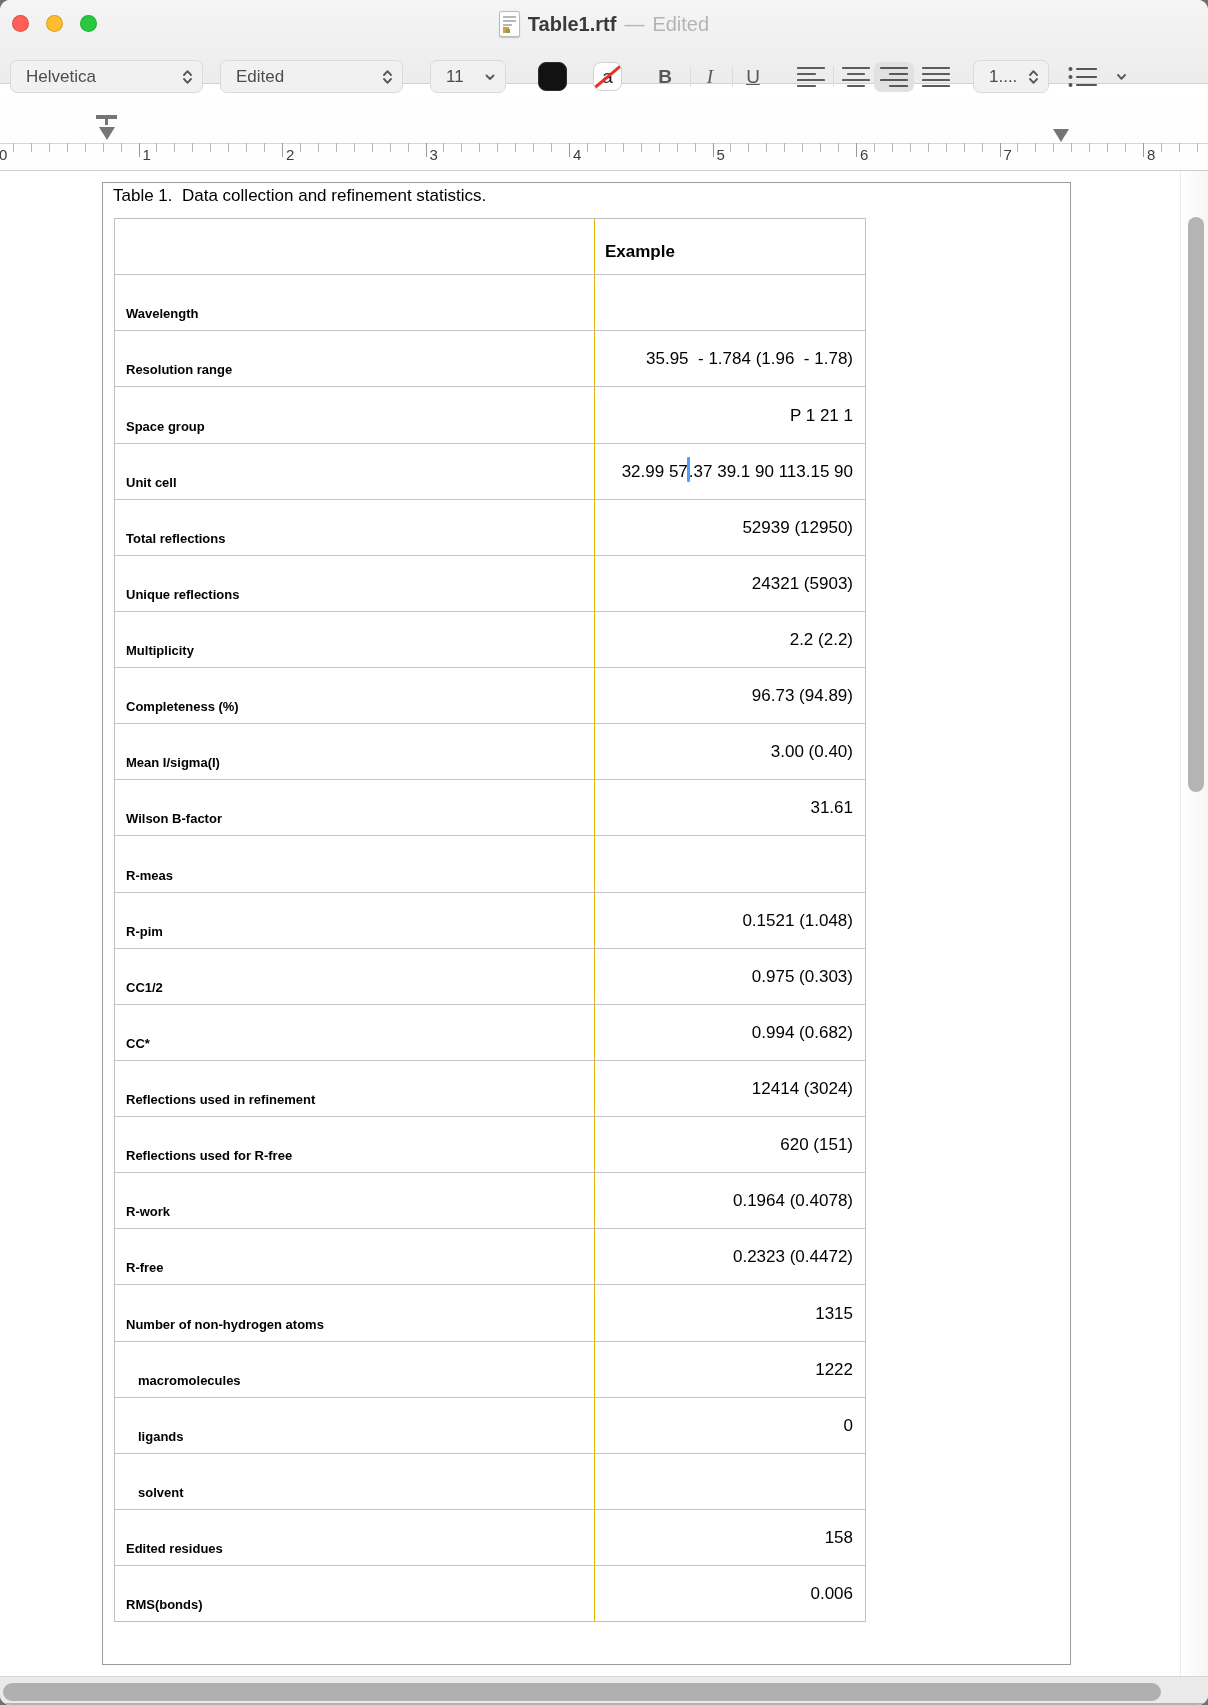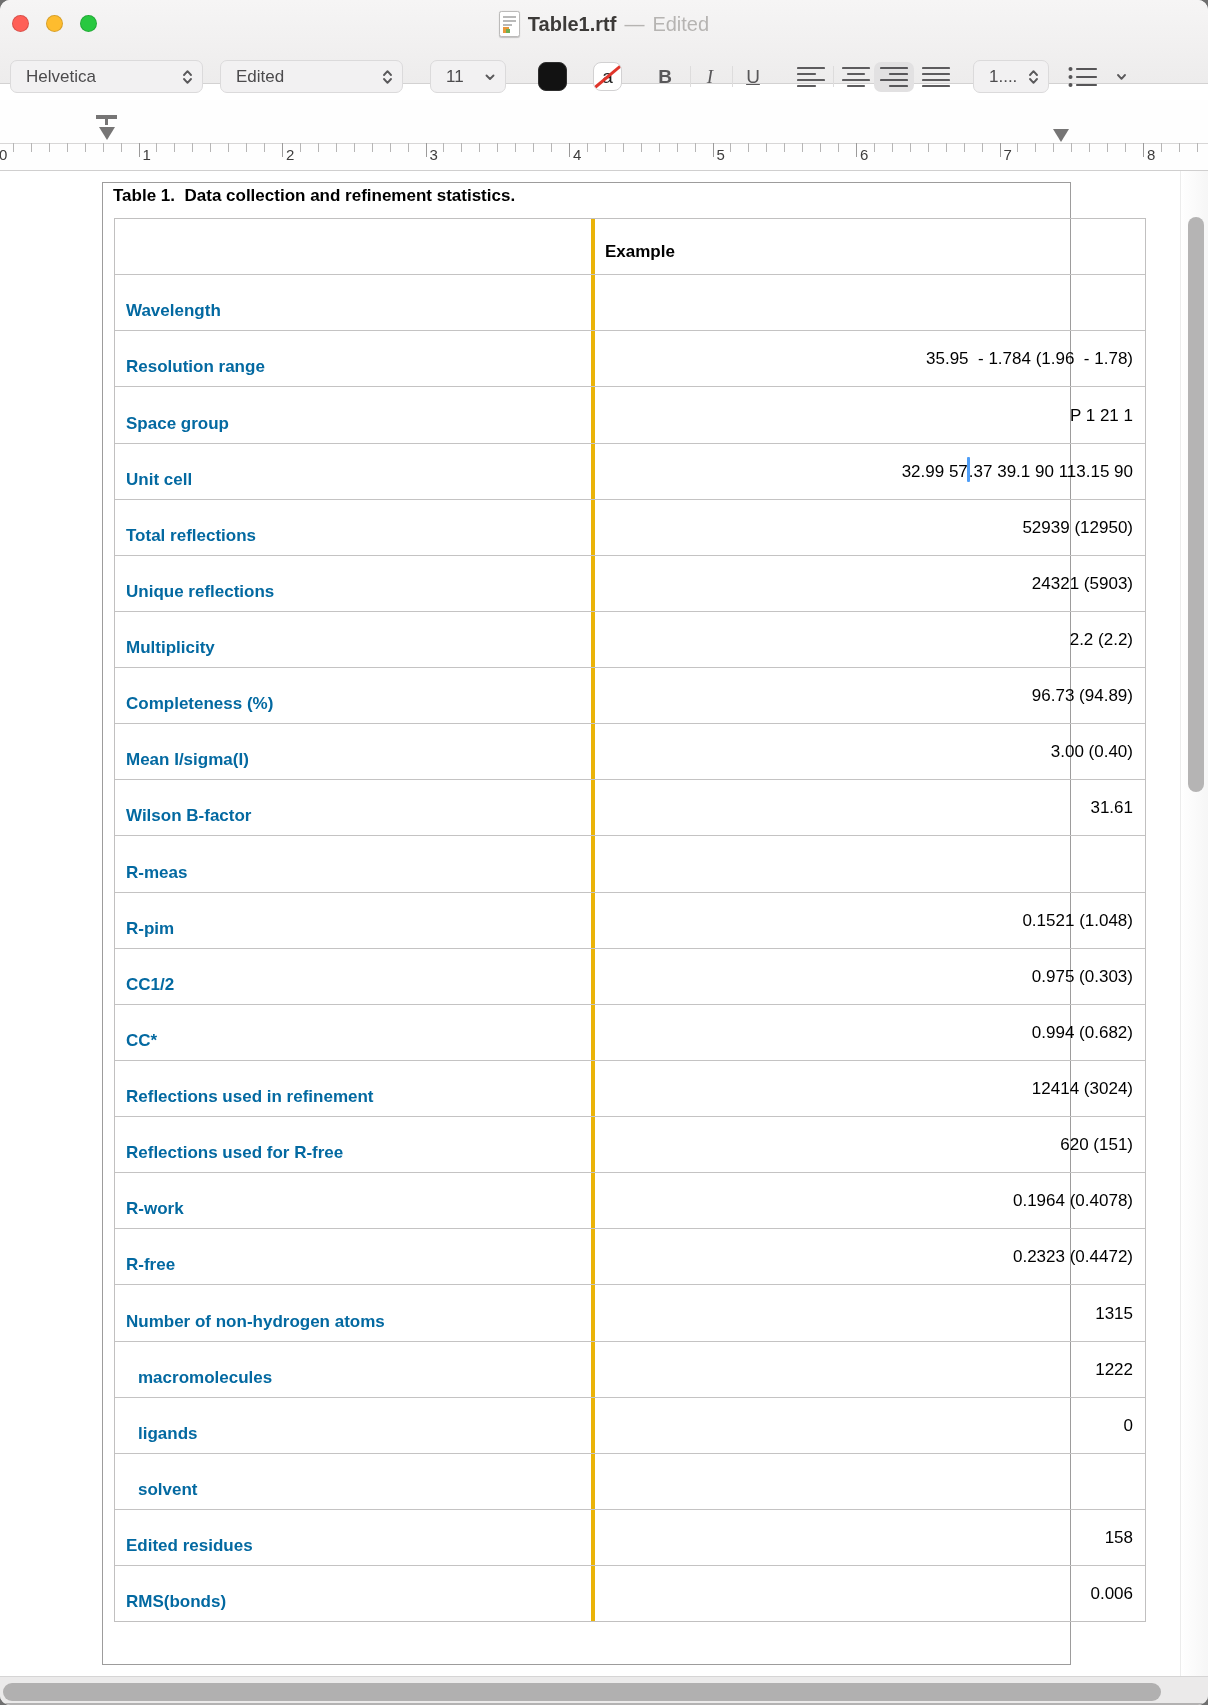--- a/index.html
+++ b/index.html
@@ -43,27 +43,27 @@
   .tick{position:absolute;top:43px;width:1px;height:9px;background:#b7b6b6;}
   .tick.inch{height:14px;background:#9c9b9b;}
   .tickno{position:absolute;top:46px;font-size:15px;color:#3d3c3c;}
   .mk{position:absolute;}
   .mk .tri{width:0;height:0;border-left:8.5px solid transparent;border-right:8.5px solid transparent;border-top:13px solid #767575;}
   .mk .bar{width:21px;height:3.5px;background:#767575;margin-bottom:0;}
   .mk .stem{width:3.5px;height:6px;background:#767575;margin:0 auto;}
   
   .content{position:absolute;top:171px;left:0;right:0;bottom:29px;background:#fff;}
   .frame{position:absolute;left:102px;top:11px;width:969px;height:1483px;border:1.5px solid #9d9c9c;box-sizing:border-box;background:#fff;}
-  .tbl-title{position:absolute;left:10px;top:3px;font-size:17px;font-weight:700;color:#000;white-space:pre;}
-  .itable{position:absolute;left:11px;top:35px;width:1032px;height:1404px;border:1px solid #c1c0c0;
+  .tbl-title{position:absolute;left:10px;top:3px;font-size:17px;font-weight:400;color:#000;white-space:pre;}
+  .itable{position:absolute;left:11px;top:35px;width:752px;height:1404px;border:1px solid #c1c0c0;
     box-sizing:border-box;display:flex;flex-direction:column;justify-content:space-between;}
   .trow{flex:1;display:flex;min-height:0;}
   .trow + .trow{border-top:1px solid #c4c3c3;}
-  .cl{width:480px;box-sizing:border-box;border-right:4px solid #eab308;display:flex;align-items:flex-end;
-    padding:0 0 9px 11px;font-weight:700;font-size:17px;color:#0369a1;}
+  .cl{width:480px;box-sizing:border-box;border-right:1px solid #eab308;display:flex;align-items:flex-end;
+    padding:0 0 9px 11px;font-weight:700;font-size:13px;color:#000000;}
   .cl.indent{padding-left:23px;}
   .cr{flex:1;display:flex;align-items:flex-end;justify-content:flex-end;padding:0 12px 17px 0;
     font-size:17px;color:#000;}
   .cr.hdr{justify-content:flex-start;padding:0 0 12px 10px;font-weight:700;}
   .val{white-space:pre;}
   .caret{display:inline-block;width:3px;height:25px;background:#4f9ef7;vertical-align:-5px;margin:0 -1px;border-radius:1px;}
   
   .vtrack{position:absolute;top:171px;right:0;width:28px;height:1505px;background:linear-gradient(to right,#ffffff,#f6f6f6);border-left:1px solid #ececec;box-sizing:border-box;}
   .vthumb{position:absolute;top:217px;left:1188px;width:16px;height:575px;border-radius:8px;background:#b5b4b4;}
   .hscroll{position:absolute;left:0;right:0;bottom:0;height:29px;background:#ebeaea;border-top:1px solid #d6d5d5;box-sizing:border-box;}

